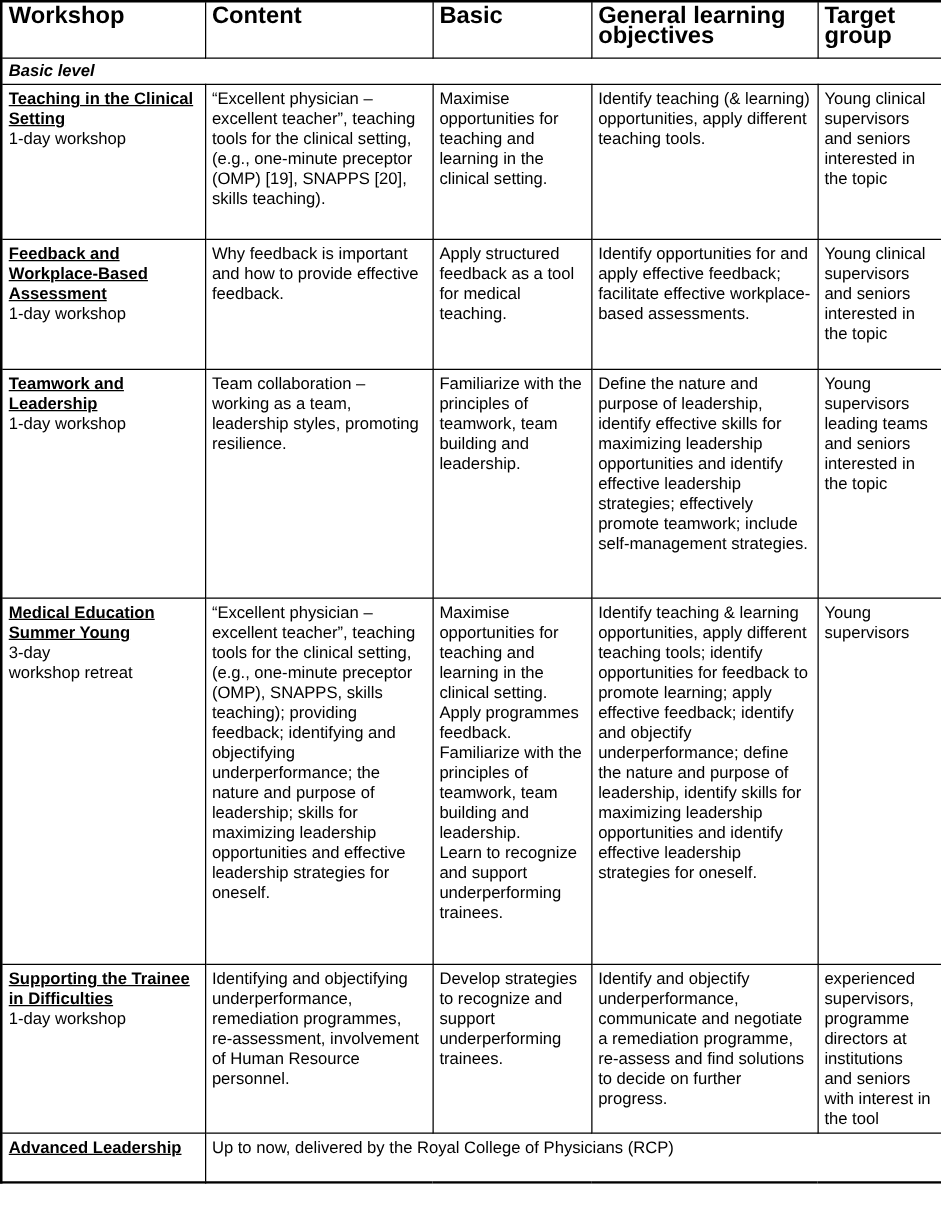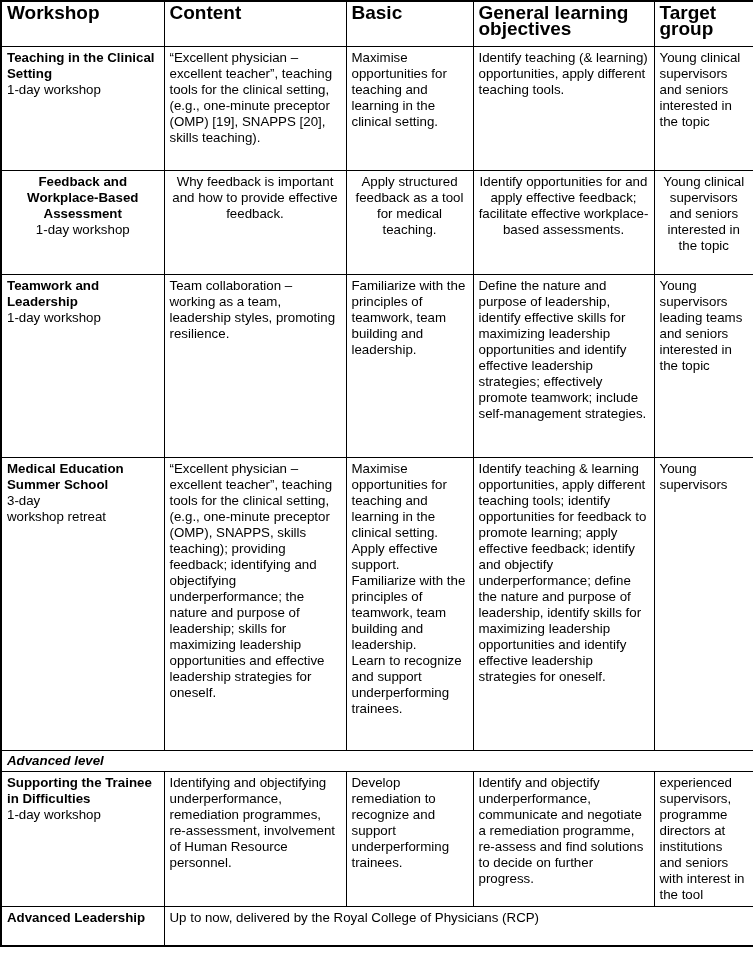--- a/index.html
+++ b/index.html
@@ -33,24 +33,24 @@
     font-weight: bold;
     font-size: 19px;
     height: 38px;
   }
   tr.level-row td {
     font-style: italic;
     font-weight: bold;
     padding-top: 2px;
     padding-bottom: 2px;
   }
-  .ws-title { font-weight: bold; }
+  .ws-title { font-weight: bold; text-decoration: underline; }
   .para { margin: 0; }
   tr.h-r1 td { height: 117px; }
-  tr.h-r2 td { height: 97px; text-align: center; }
+  tr.h-r2 td { height: 97px; }
   tr.h-r3 td { height: 176px; }
   tr.h-r4 td { height: 286px; }
   tr.h-r5 td { height: 123px; margin-top: 12px; }
   tr.h-r6 td { height: 32px; margin-top: 24px; }
 </style>
 </head>
 <body>
 
 <div class="page">
 <table class="workshops">
@@ -64,20 +64,23 @@
   <thead>
     <tr>
       <th>Workshop</th>
       <th>Content</th>
       <th>Basic</th>
       <th>General learning objectives</th>
       <th>Target group</th>
     </tr>
   </thead>
   <tbody>
+    <tr class="level-row">
+      <td colspan="5">Basic level</td>
+    </tr>
 
     <tr class="h-r1">
       <td>
         <div class="ws-title">Teaching in the Clinical Setting</div>
         <div>1-day workshop</div>
       </td>
       <td>
         <p class="para">“Excellent physician – excellent teacher”, teaching tools for the clinical setting, (e.g., one-minute preceptor (OMP) [19], SNAPPS [20], skills teaching).</p>
       </td>
       <td>
@@ -124,55 +127,52 @@
       <td>
         <p class="para">Define the nature and purpose of leadership, identify effective skills for maximizing leader­ship opportunities and identify effective leader­ship strategies; effectively promote teamwork; include self-management strategies.</p>
       </td>
       <td>
         <p class="para">Young supervisors leading teams and seniors interested in the topic</p>
       </td>
     </tr>
 
     <tr class="h-r4">
       <td>
-        <div class="ws-title">Medical Education Summer School</div>
+        <div class="ws-title">Medical Education Summer Young</div>
         <div>3-day</div>
         <div>workshop retreat</div>
       </td>
       <td>
         <p class="para">“Excellent physician – excellent teacher”, teaching tools for the clinical setting, (e.g., one-minute preceptor (OMP), SNAPPS, skills teaching); providing feedback; identifying and objectifying underperformance; the nature and purpose of leadership; skills for maximizing leadership opportunities and effective leadership strategies for oneself.</p>
       </td>
       <td>
         <p class="para">Maximise opportunities for teaching and learning in the clinical setting.</p>
-        <p class="para">Apply effective support.</p>
+        <p class="para">Apply programmes feedback.</p>
         <p class="para">Familiarize with the principles of teamwork, team building and leadership.</p>
         <p class="para">Learn to recog­nize and support underperforming trainees.</p>
       </td>
       <td>
         <p class="para">Identify teaching &amp; learning opportunities, apply different teaching tools; identify oppor­tunities for feedback to promote learning; apply effective feedback; identify and objectify underperformance; define the nature and purpose of leadership, identify skills for maximi­zing leadership oppor­tunities and identify effective leadership strategies for oneself.</p>
       </td>
       <td>
         <p class="para">Young supervisors</p>
       </td>
     </tr>
 
-    <tr class="level-row">
-      <td colspan="5">Advanced level</td>
-    </tr>
 
     <tr class="h-r5">
       <td>
         <div class="ws-title">Supporting the Trainee in Difficulties</div>
         <div>1-day workshop</div>
       </td>
       <td>
         <p class="para">Identifying and objectifying underper­formance, remediation programmes, re-assessment, involvement of Human Resource personnel.</p>
       </td>
       <td>
-        <p class="para">Develop remediation to recognize and support underperforming trainees.</p>
+        <p class="para">Develop strategies to recognize and support underperforming trainees.</p>
       </td>
       <td>
         <p class="para">Identify and objectify underperformance, communicate and negotiate a remediation programme, re-assess and find solutions to decide on further progress.</p>
       </td>
       <td>
         <p class="para">experienced supervisors, programme directors at institutions and seniors with interest in the tool</p>
       </td>
     </tr>
 
     <tr class="h-r6">

